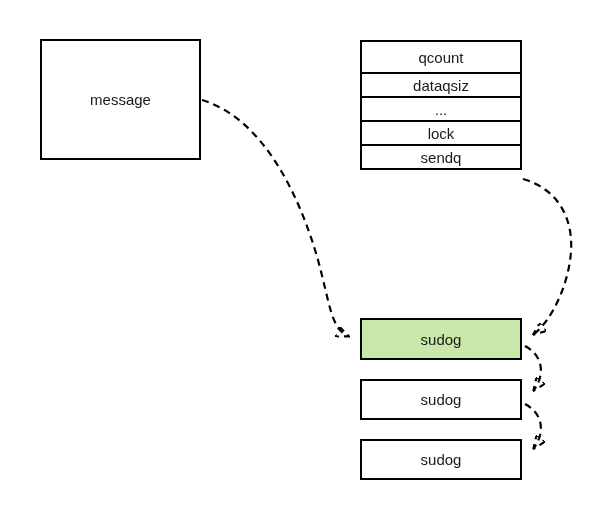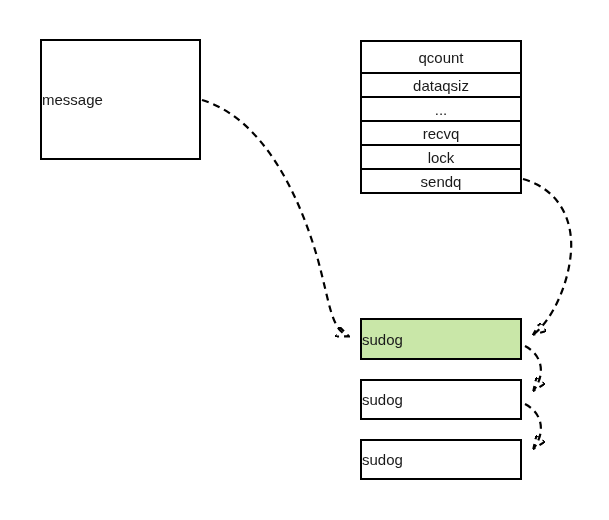--- a/index.html
+++ b/index.html
@@ -16,20 +16,21 @@
     color: var(--text, #1a1a1a);
     overflow: hidden;
   }
   .box {
     position: absolute;
     box-sizing: border-box;
     border: 2px solid var(--line, #000000);
     background: #ffffff;
     display: flex;
     align-items: center;
+    justify-content: center;
     font-size: 15px;
   }
   #message-box {
     left: 40px; top: 39px;
     width: 161px; height: 121px;
   }
   #struct-box {
     position: absolute;
     left: 360px; top: 40px;
     width: 162px;
@@ -81,23 +82,20 @@
     <div class="struct-row">
       <span>qcount</span>
     </div>
     <div class="struct-row">
       <span>dataqsiz</span>
     </div>
     <div class="struct-row">
       <span>...</span>
     </div>
     <div class="struct-row">
-      <span>recvq</span>
-    </div>
-    <div class="struct-row">
       <span>lock</span>
     </div>
     <div class="struct-row">
       <span>sendq</span>
     </div>
   </div>
 
   <div id="sudog-1" class="box sudog highlight">
     <span>sudog</span>
   </div>

